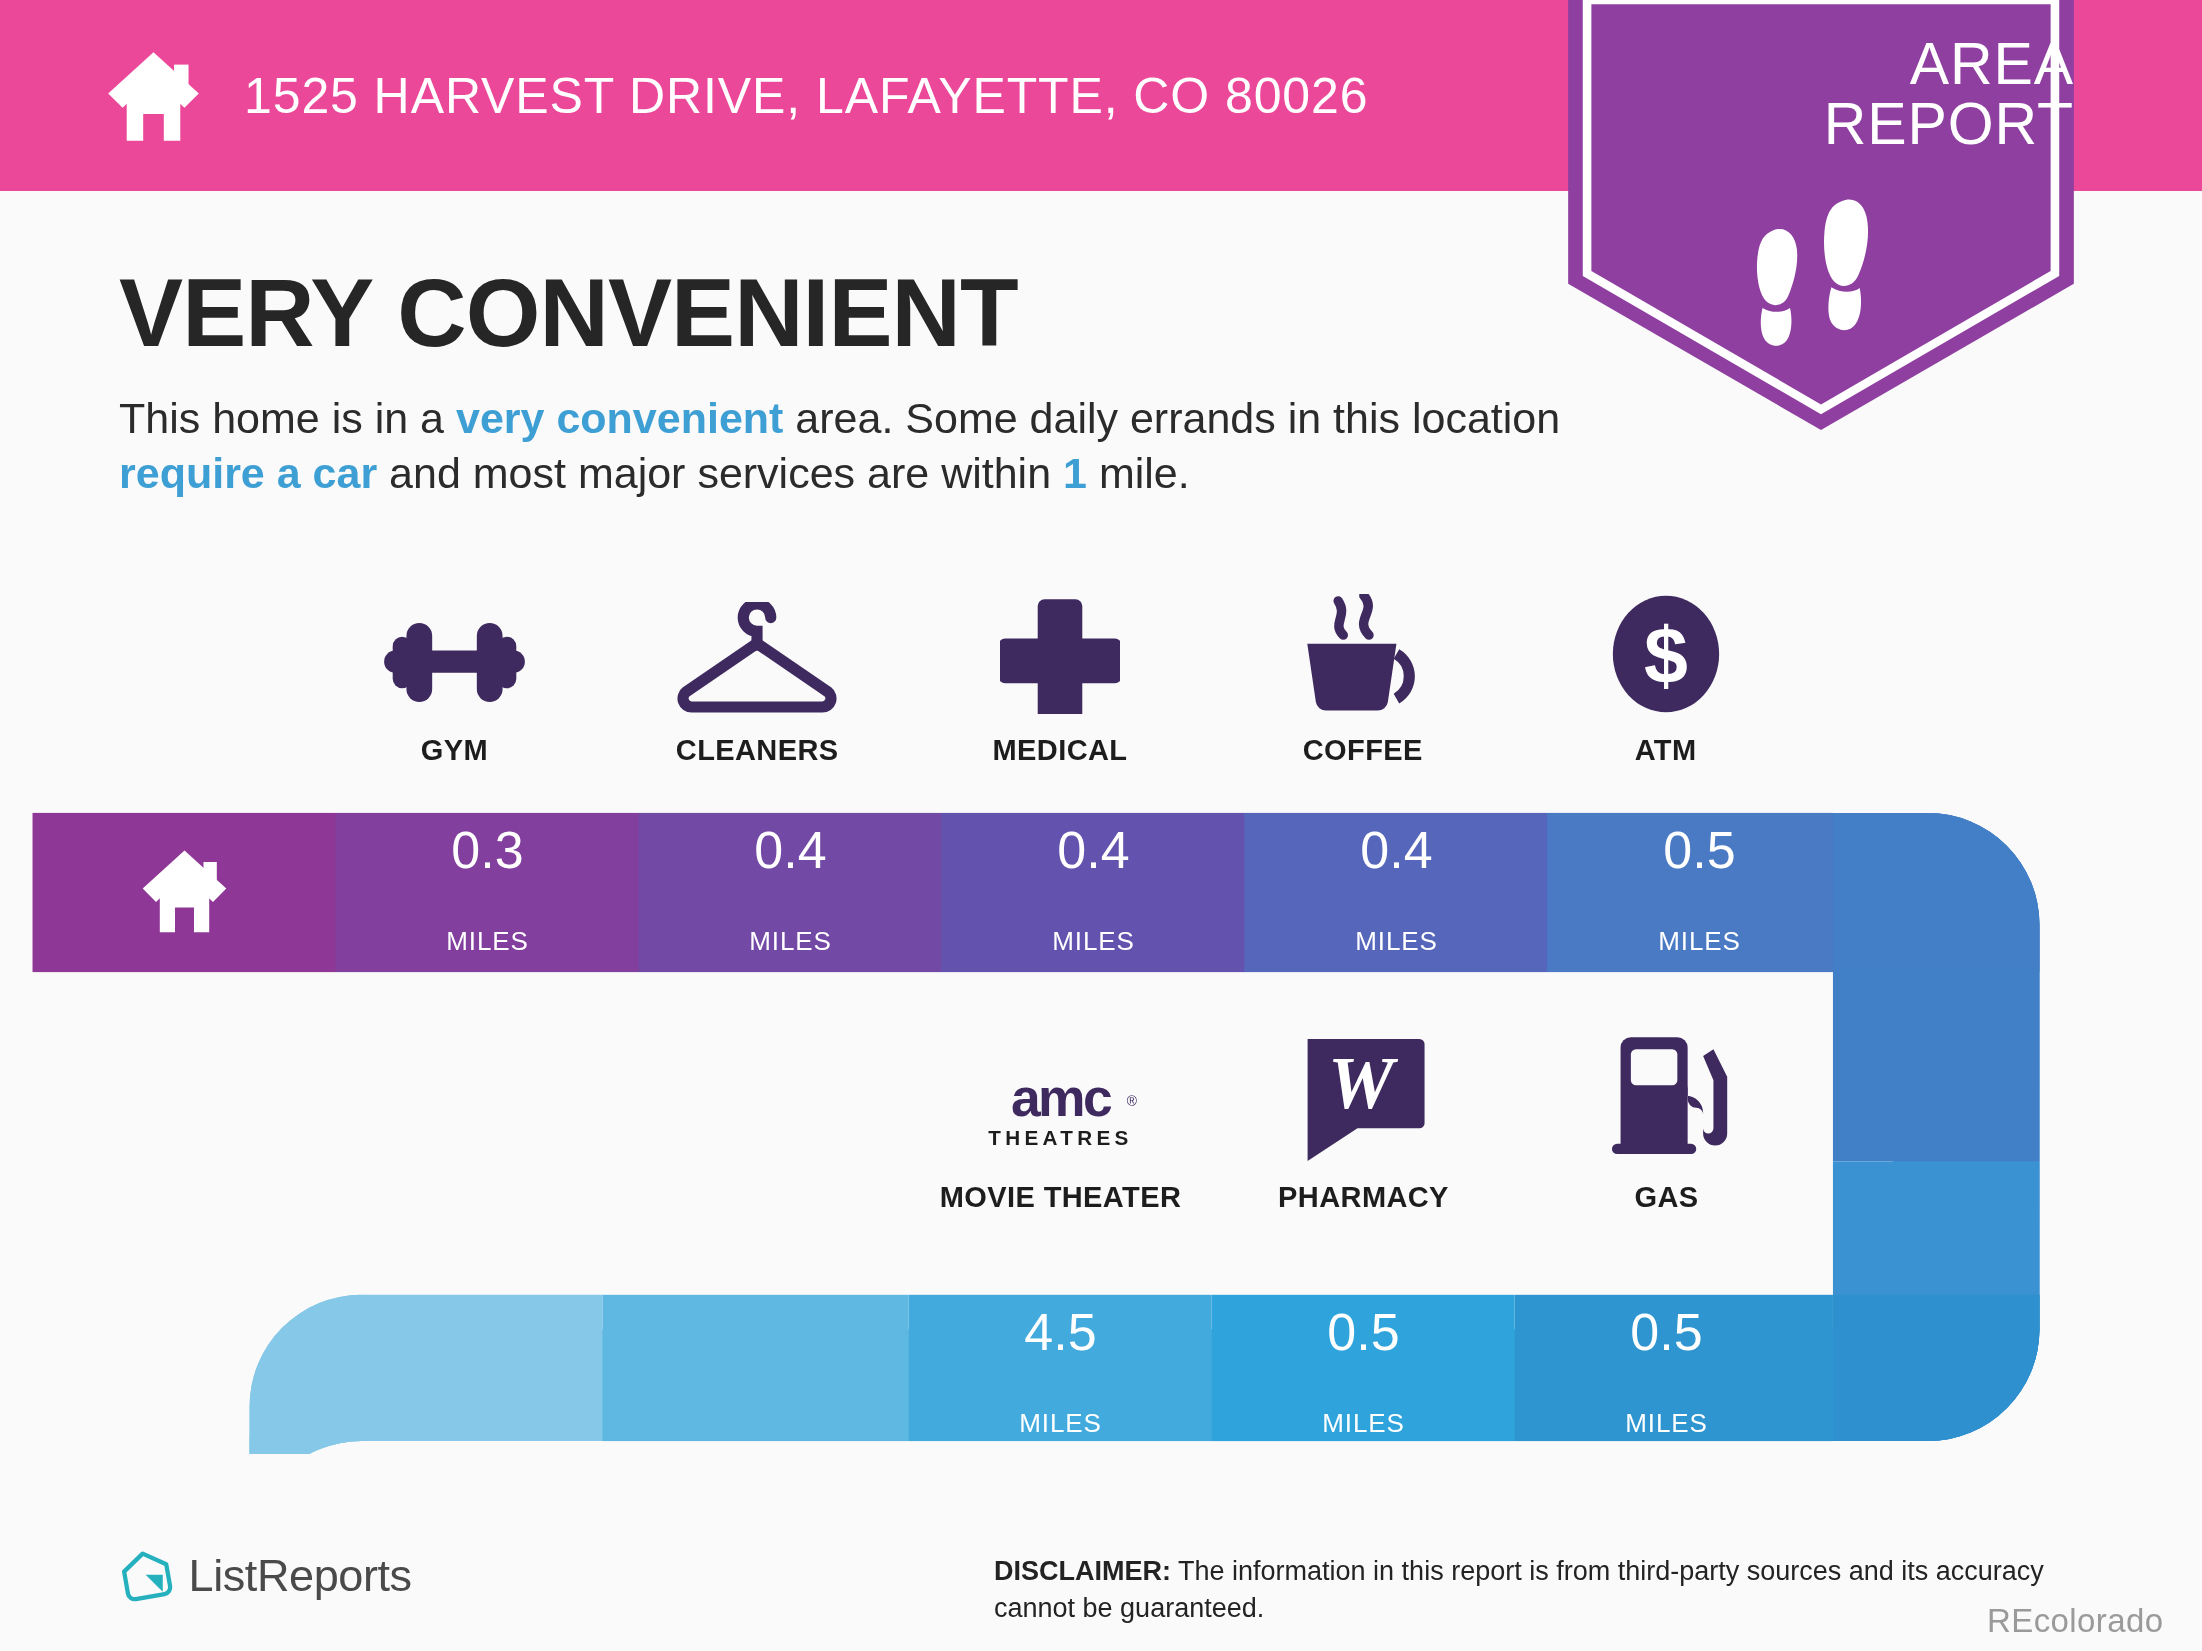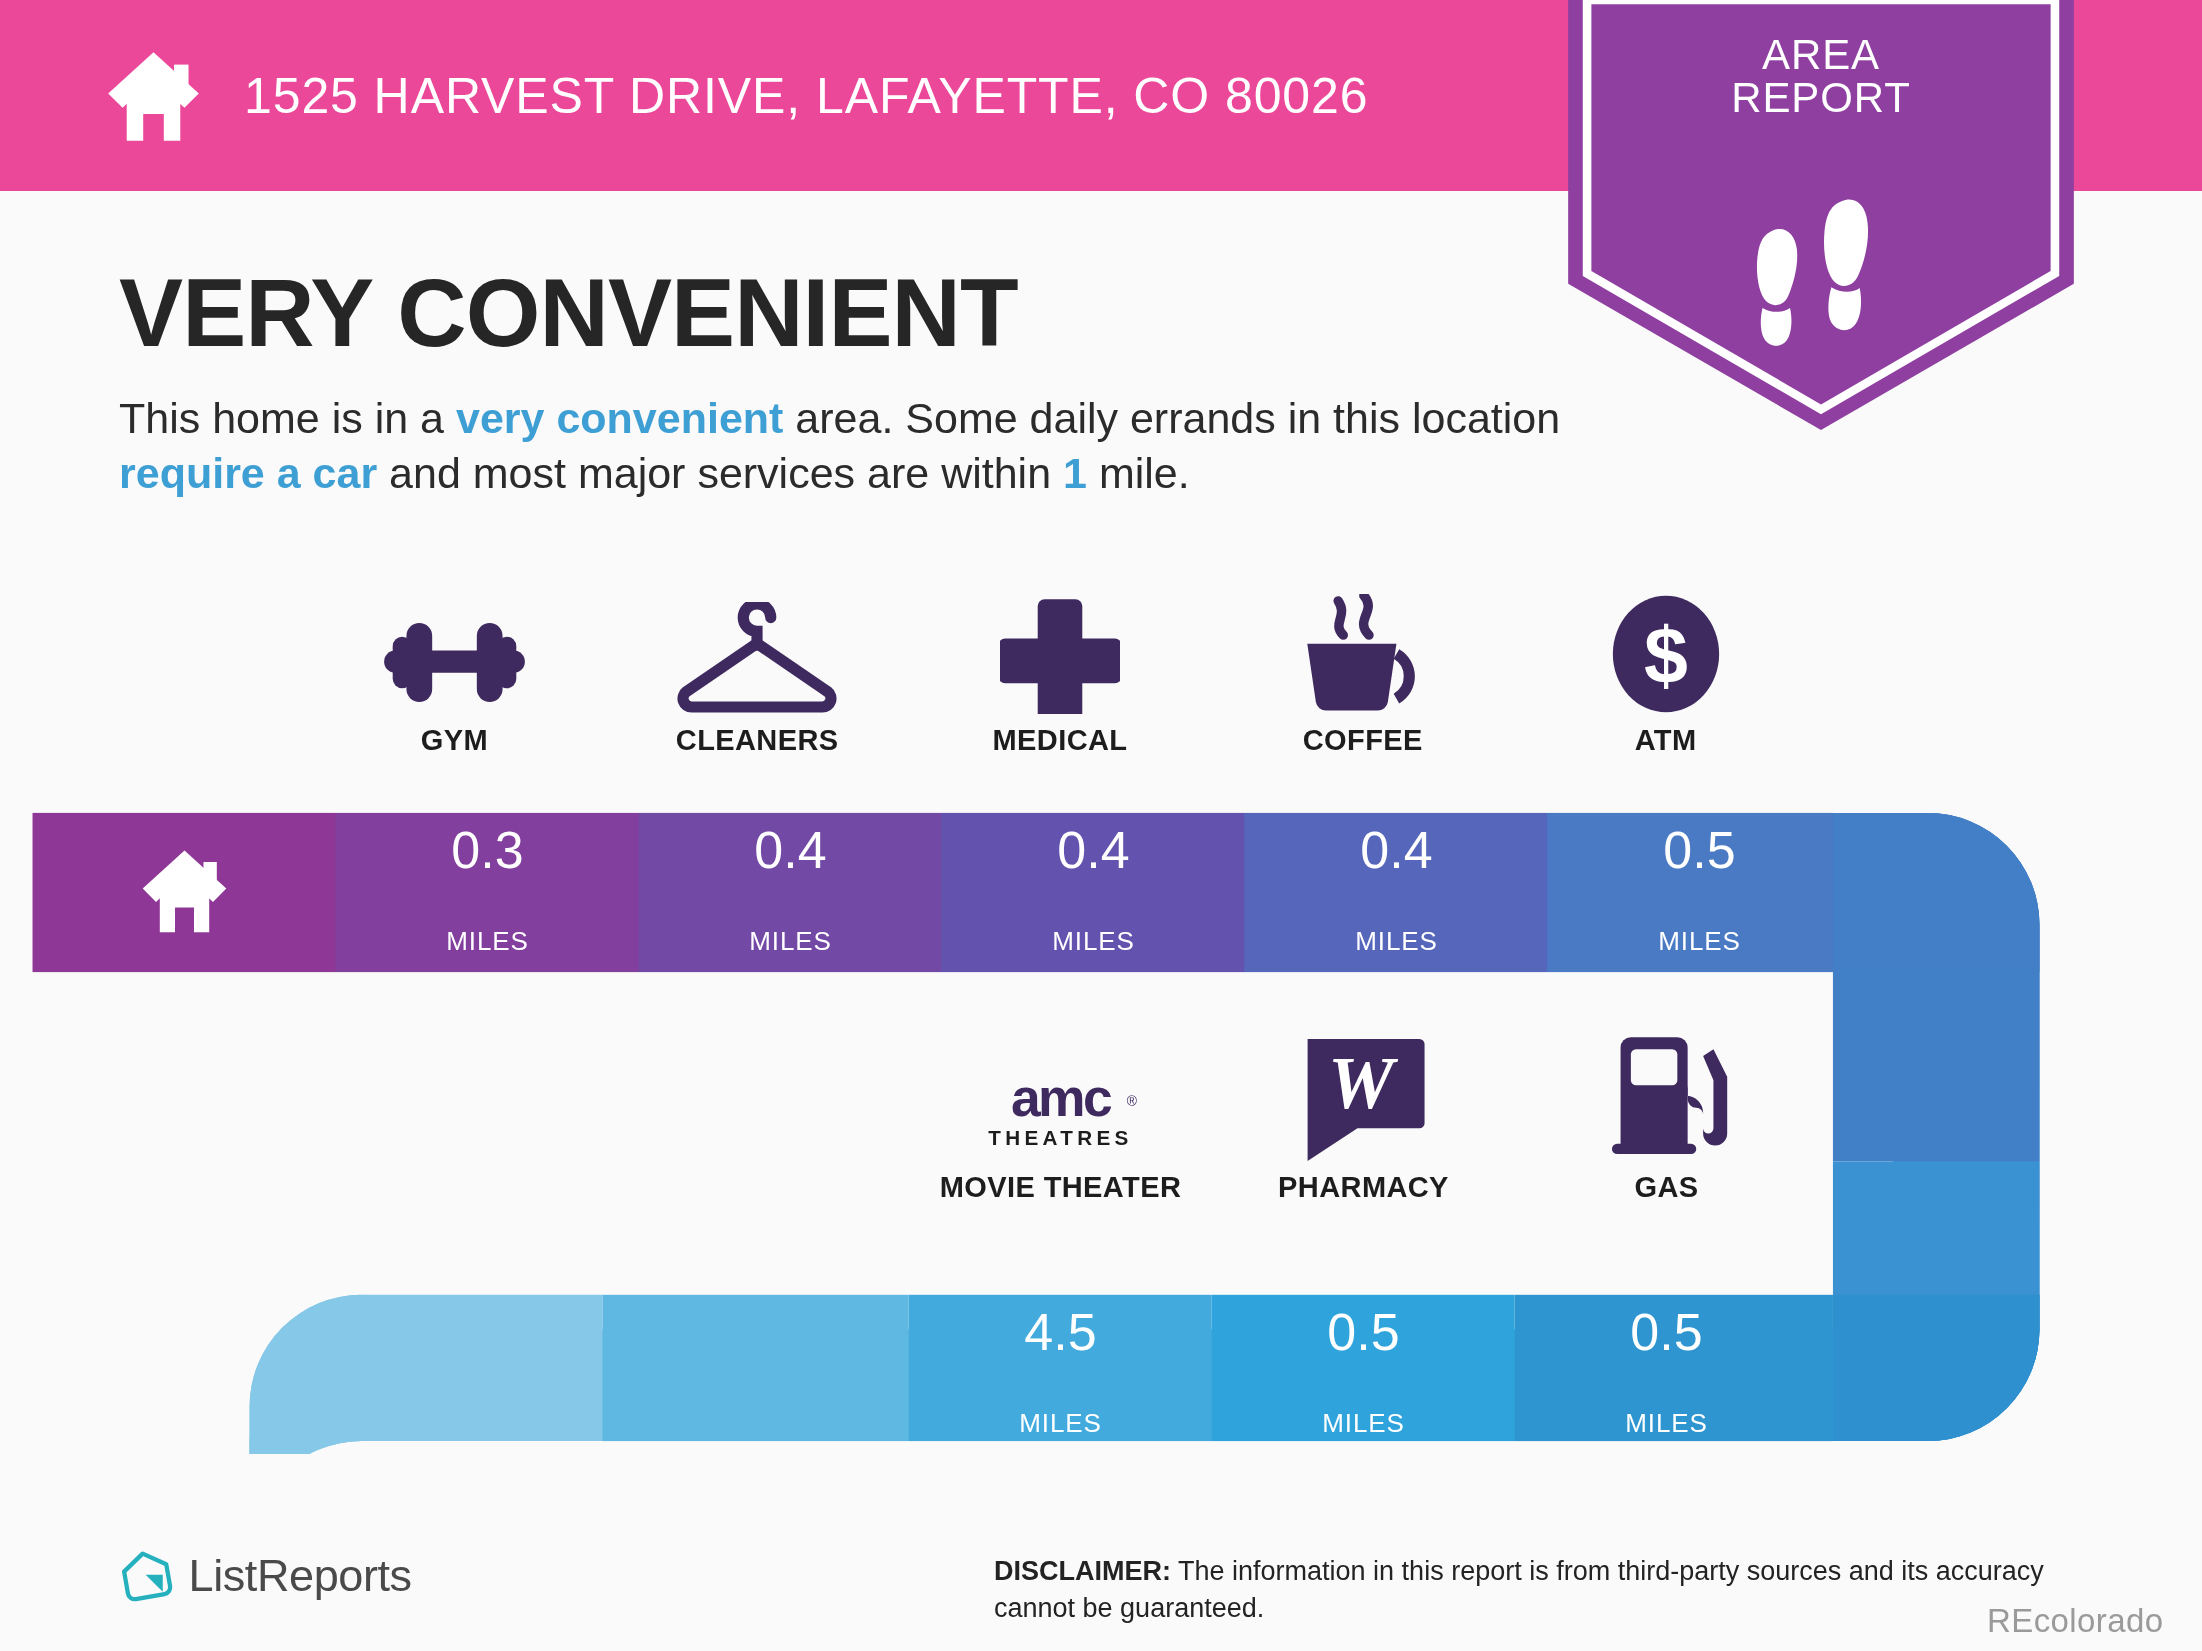--- a/index.html
+++ b/index.html
@@ -22,22 +22,22 @@
     color:#ffffff; font-size:50px; letter-spacing:0.9px;
     margin-left:39px; white-space:nowrap; font-weight:400;
   }
 
   
   .badge {
     position:absolute; left:1568px; top:0px; width:506px; height:430px;
   }
   .badge svg { display:block; }
   .badge-text {
-    position:absolute; left:0; top:34px; width:506px; text-align:center;
-    color:#fff; font-size:42px; font-weight:400; line-height:1.02;
+    position:absolute; left:0; top:34px; width:506px; text-align:right;
+    color:#fff; font-size:59px; font-weight:400; line-height:1.02;
     letter-spacing:0.9px;
   }
 
   
   .headline {
     position:absolute; left:119px; top:258px;
     font-size:96px; font-weight:bold; color:#262626; letter-spacing:-0.9px;
   }
   .intro {
     position:absolute; left:119px; top:391px; width:1445px;
@@ -45,21 +45,21 @@
   }
   .intro .hl { color:#3e9fd4; font-weight:bold; }
 
   
   .icon-row { position:absolute; display:flex; }
   .icon-cell {
     display:flex; flex-direction:column; align-items:center; justify-content:flex-end;
   }
   .icon-art { height:129px; display:flex; align-items:flex-end; justify-content:center; }
   .icon-label {
-    margin-top:10px; font-size:29px; font-weight:bold; color:#1d1d1d;
+    margin-top:20px; font-size:29px; font-weight:bold; color:#1d1d1d;
     letter-spacing:0.4px; white-space:nowrap;
   }
 
   #icon-row-1 { left:303px; top:585px; width:1514px; }
   #icon-row-1 .icon-cell { width:303px; }
 
   #icon-row-2 { left:909px; top:1032px; width:909px; }
   #icon-row-2 .icon-cell { width:303px; }
 
   

